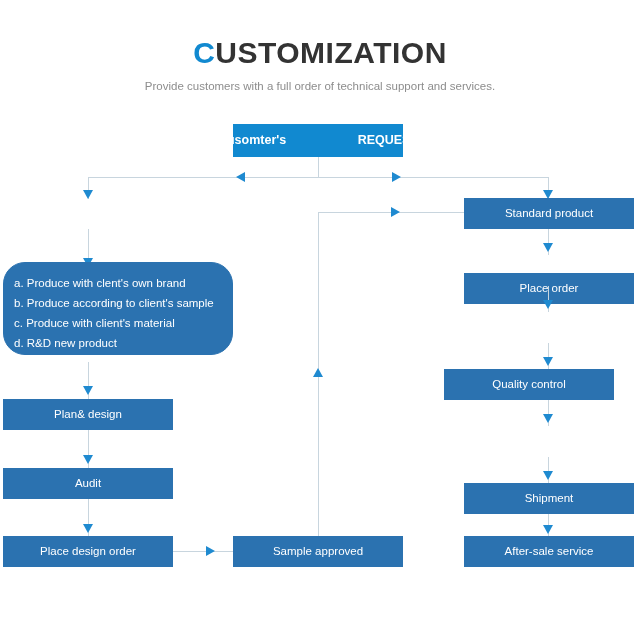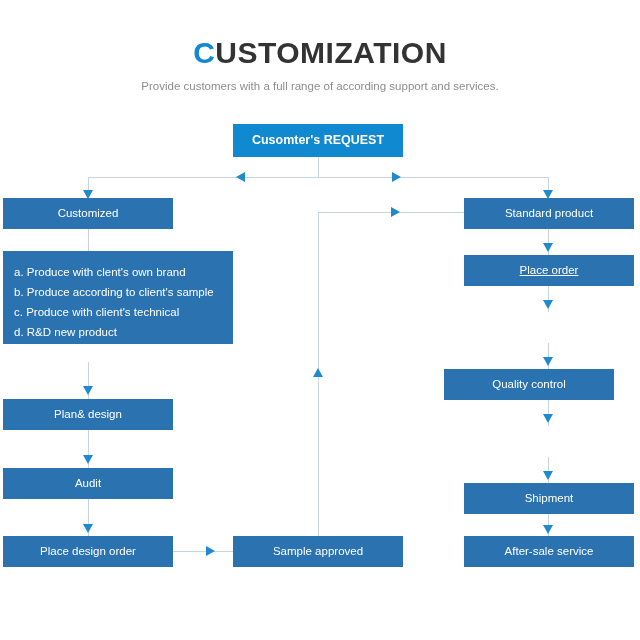--- a/index.html
+++ b/index.html
@@ -61,20 +61,21 @@
     justify-content: center;
     text-align: center;
     line-height: 1.2;
     border: 1px solid #2b72b0;
   }
   .box.header-box {
     background: #1189d0;
     border-color: #1189d0;
     font-size: 12.5px;
     font-weight: bold;
+    gap: 34px;
   }
   .box.header-box .ital {
   }
   .box.list-box {
     justify-content: flex-start;
     align-items: flex-start;
     text-align: left;
     padding: 10px 0 0 10px;
   }
   .list-box ul {
@@ -125,50 +126,49 @@
   }
 </style>
 </head>
 <body>
 
 <div id="stage">
 
   <div class="title">
     <span class="lead">C</span><span>USTOMIZATION</span>
   </div>
-  <div class="subtitle">Provide customers with a full range of according support and services.</div>
+  <div class="subtitle">Provide customers with a full order of technical support and services.</div>
 
   <div class="box header-box" style="left:233px; top:124px; width:170px; height:33px;">
     <span>Cusomter's</span>&nbsp;<span class="ital">REQUEST</span>
   </div>
 
   <div class="ln v" style="left:318px; top:157px; height:20px;"></div>
 
   <div class="ln h" style="left:88px; top:177px; width:461px;"></div>
 
   <div class="arw left" style="left:236px; top:172px;"></div>
 
   <div class="arw right" style="left:392px; top:172px;"></div>
 
   <div class="ln v" style="left:88px; top:177px; height:22px;"></div>
   <div class="arw down" style="left:83px; top:190px;"></div>
 
   <div class="ln v" style="left:548px; top:177px; height:22px;"></div>
   <div class="arw down" style="left:543px; top:190px;"></div>
 
-  <div class="box" style="left:3px; top:198px; width:170px; height:31px;">Customized</div>
 
   <div class="ln v" style="left:88px; top:229px; height:42px;"></div>
   <div class="arw down" style="left:83px; top:258px;"></div>
 
-  <div class="box list-box" style="left:3px; top:251px; width:230px; height:93px;">
+  <div class="box list-box" style="left:3px; top:262px; width:230px; height:93px;border-radius:22px;">
     <ul>
       <li>a. Produce with clent's own brand</li>
       <li>b. Produce according to client's sample</li>
-      <li>c. Produce with client's technical</li>
+      <li>c. Produce with client's material</li>
       <li>d. R&amp;D new product</li>
     </ul>
   </div>
 
   <div class="ln v" style="left:88px; top:362px; height:37px;"></div>
   <div class="arw down" style="left:83px; top:386px;"></div>
 
   <div class="box" style="left:3px; top:399px; width:170px; height:31px;">Plan&amp; design</div>
 
   <div class="ln v" style="left:88px; top:430px; height:38px;"></div>
@@ -188,21 +188,21 @@
 
   <div class="ln v" style="left:318px; top:212px; height:324px;"></div>
   <div class="arw up" style="left:313px; top:368px;"></div>
   <div class="ln h" style="left:318px; top:212px; width:146px;"></div>
   <div class="arw right" style="left:391px; top:207px;"></div>
 
   <div class="box" style="left:464px; top:198px; width:170px; height:31px;">Standard product</div>
   <div class="ln v" style="left:548px; top:229px; height:26px;"></div>
   <div class="arw down" style="left:543px; top:243px;"></div>
 
-  <div class="box" style="left:464px; top:255px; width:170px; height:31px;text-decoration:underline;">Place order</div>
+  <div class="box" style="left:464px; top:273px; width:170px; height:31px;">Place order</div>
   <div class="ln v" style="left:548px; top:286px; height:26px;"></div>
   <div class="arw down" style="left:543px; top:300px;"></div>
 
   <div class="ln v" style="left:548px; top:343px; height:26px;"></div>
   <div class="arw down" style="left:543px; top:357px;"></div>
 
   <div class="box" style="left:444px; top:369px; width:170px; height:31px;">Quality control</div>
   <div class="ln v" style="left:548px; top:400px; height:26px;"></div>
   <div class="arw down" style="left:543px; top:414px;"></div>
 

